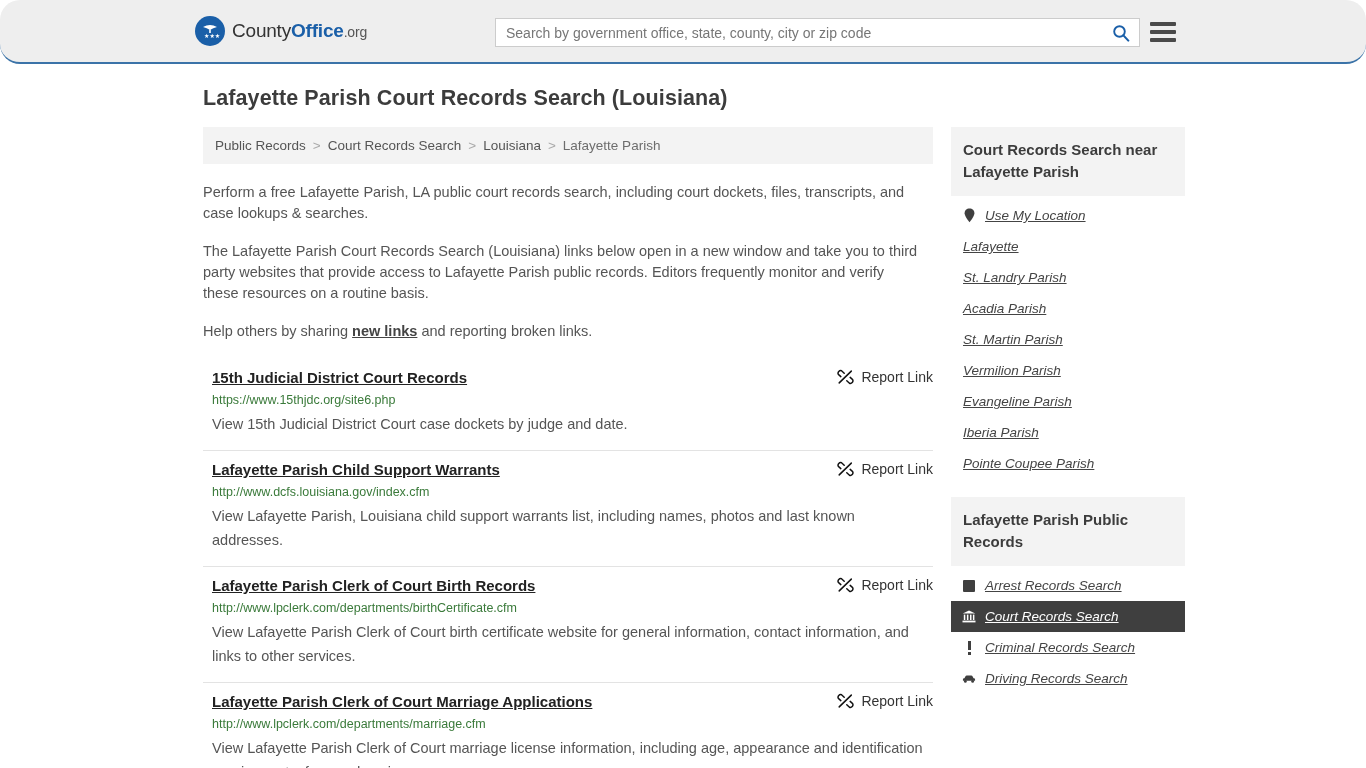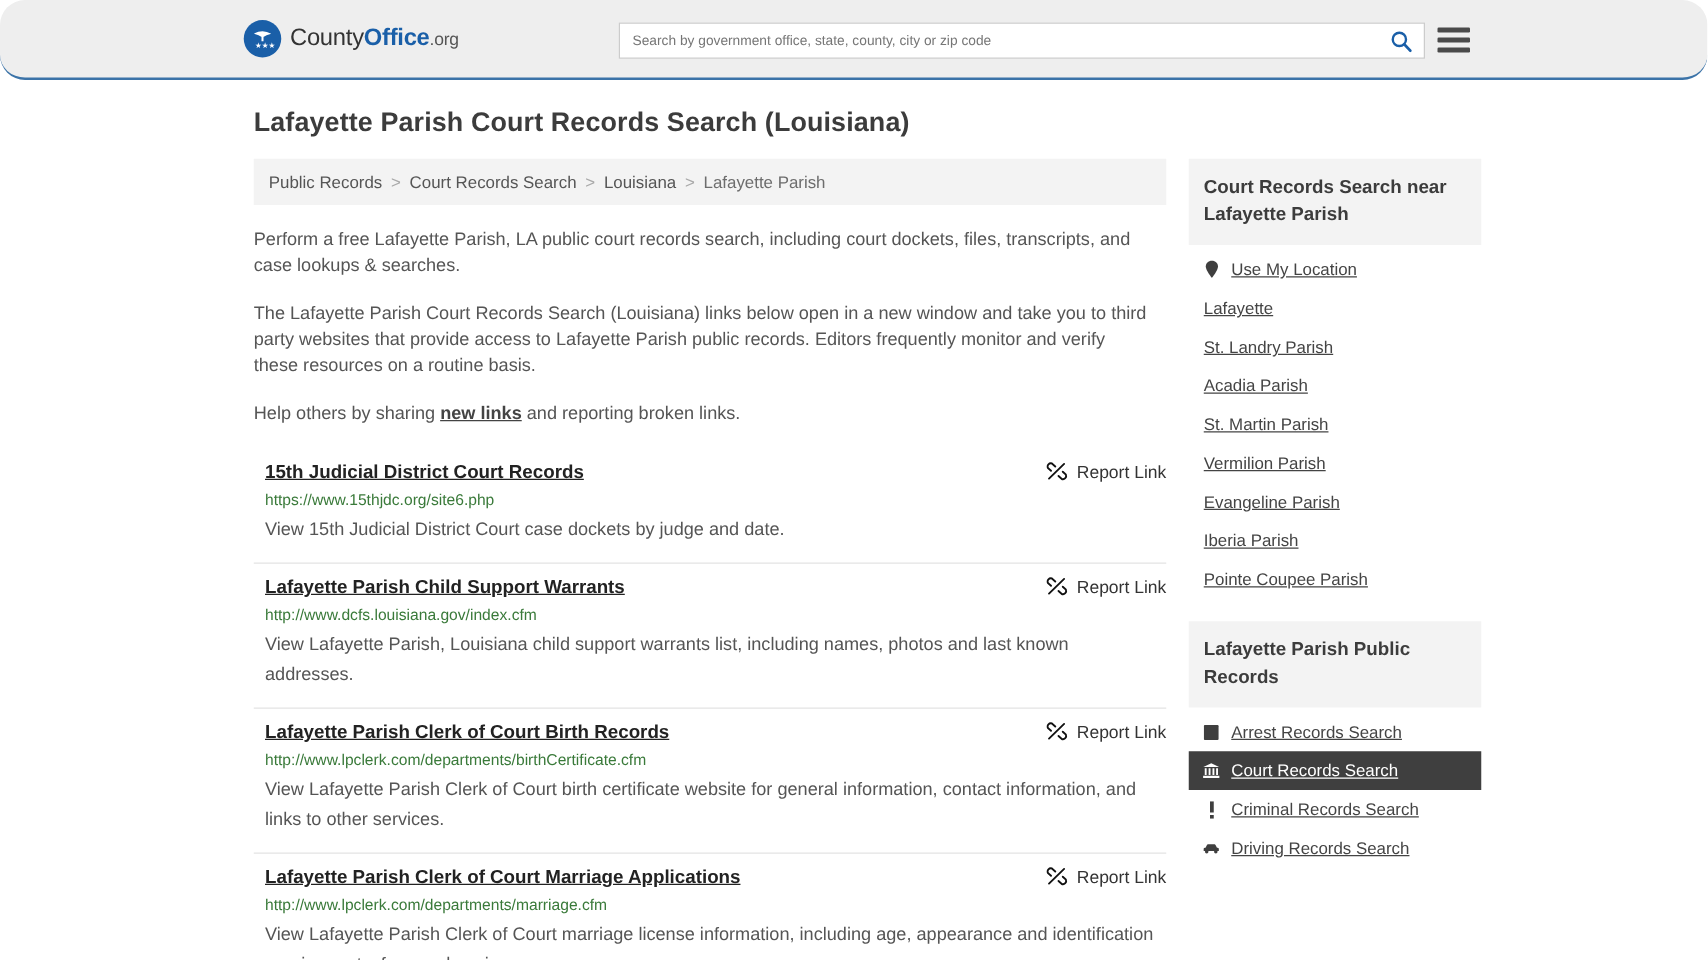--- a/index.html
+++ b/index.html
@@ -57,21 +57,21 @@
     border: 1px solid #cccccc;
     display: flex;
     align-items: center;
   }
   #search-input {
     flex: 1;
     border: none;
     outline: none;
     background: transparent;
     font-family: "Liberation Sans", sans-serif;
-    font-size: 11px;
+    font-size: 14px;
     color: #333;
     padding: 0 10px;
     height: 100%;
   }
   #search-input::placeholder { color: #767676; }
   #search-btn {
     width: 36px; height: 100%;
     background: transparent;
     border: none;
     display: flex; align-items: center; justify-content: center;
@@ -216,20 +216,21 @@
   }
   .side-item.active {
     background: #3f3f3f;
   }
   .side-item.active .side-label { color: #ffffff; }
   .side-label {
     color: #444444;
     text-decoration: underline;
     cursor: pointer;
     white-space: nowrap;
+    font-style: italic;
   }
   .side-item.plain { padding-left: 12px; }
   .side-ico {
     width: 14px; height: 15px;
     flex: none;
     display: flex; align-items: center; justify-content: center;
   }
 
   svg { display: block; }
 </style>

